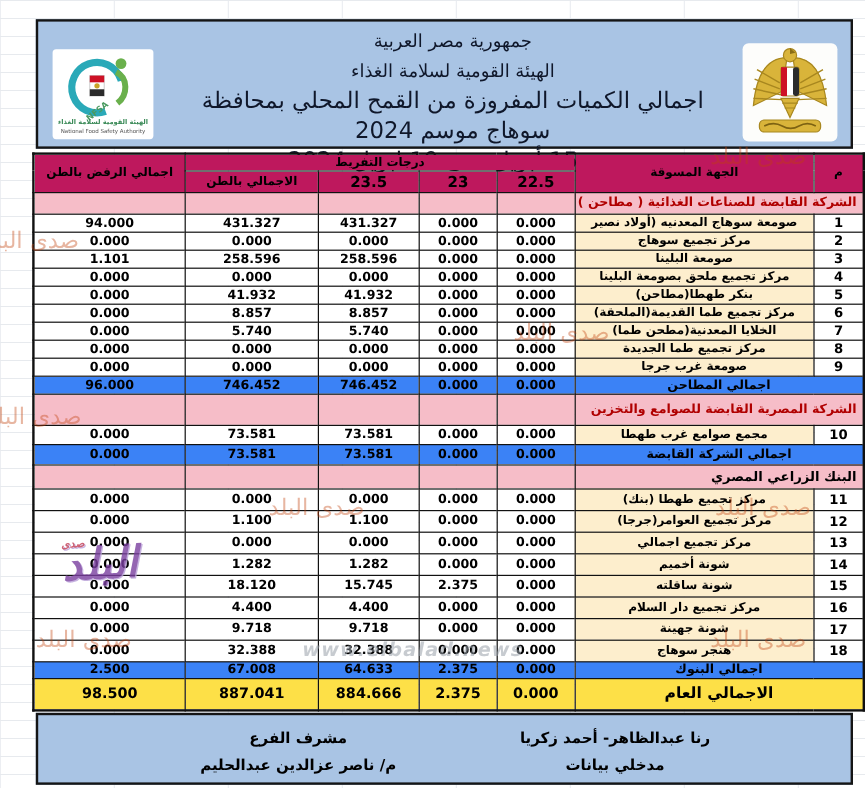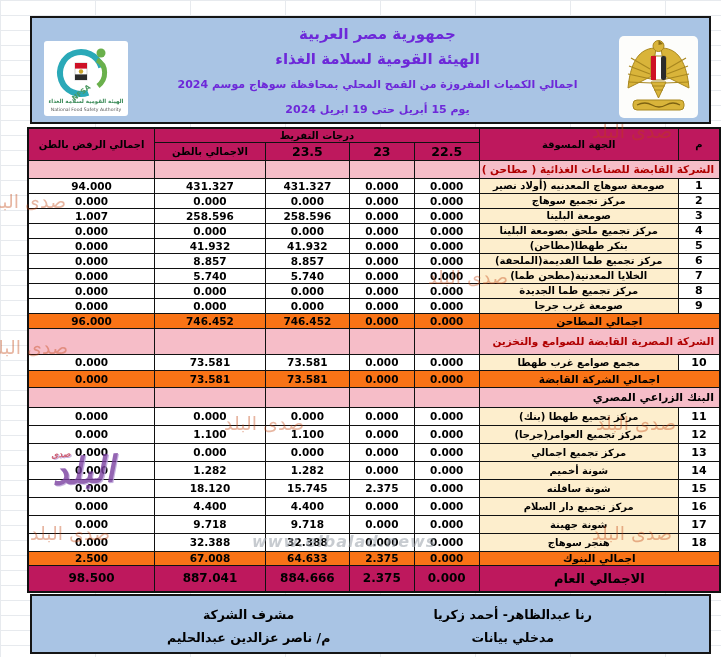--- a/index.html
+++ b/index.html
@@ -16,24 +16,24 @@
       linear-gradient(90deg,#e7eaee 1px, transparent 1px);
     background-size:95px 15px;
   }
   
   .header-block{
     position:absolute;left:30px;top:16px;width:681px;height:108px;
     background:#a9c4e4;border:2px solid #151515;box-sizing:border-box;
   }
   .titles{
     position:absolute;left:119px;right:105px;top:4px;text-align:center;
-    font-weight:bold;color:#6d28d9;
+    font-weight:normal;color:#0f172a;
   }
   .t-line1,.t-line2{font-size:15px;line-height:25px;}
-  .t-line3,.t-line4{font-size:11px;line-height:25px;}
+  .t-line3,.t-line4{font-size:19px;line-height:25px;}
   .nfsa-box{position:absolute;left:12px;top:23px;width:84px;height:75px;background:#fff;border-radius:3px;}
   .eagle-box{position:absolute;right:11px;top:18px;width:79px;height:82px;background:#fdfdfb;border-radius:5px;}
   
   .table-wrap{position:absolute;left:27px;top:127px;}
   table{border-collapse:collapse;table-layout:fixed;direction:rtl;border:2px solid #111;}
   td,th{
     border:1px solid #111;padding:0 2px;text-align:center;vertical-align:middle;
     font-weight:bold;color:#000;white-space:nowrap;overflow:hidden;
     font-size:10.5px;box-sizing:border-box;
   }
@@ -47,24 +47,24 @@
   tr.sec-row td{background:#f6bdc8;}
   td.sec-title{color:#b00000;text-align:right;padding-right:5px;font-size:10.5px;overflow:visible;}
   tr.sec-row.black td.sec-title{color:#000;font-size:11px;}
   tr.sec-0{height:18px;} tr.sec-1{height:26px;} tr.sec-2{height:20px;}
   
   tr.data-row td{background:#fff;}
   tr.data-row td.entity{background:#fdeecd;overflow:visible;font-size:10px;}
   tr.data-row td.numcell{font-size:11px;}
   tr.data-row.s0{height:15px;} tr.data-row.s1{height:16px;} tr.data-row.s2{height:18px;}
   
-  tr.total-row td{background:#f97316;}
+  tr.total-row td{background:#3b82f6;}
   tr.total-0{height:15px;} tr.total-1{height:17px;} tr.total-2{height:14px;}
   tr.grand-row{height:27px;}
-  tr.grand-row td{background:#be185d;font-size:12px;margin-left:40px;}
+  tr.grand-row td{background:#fde047;font-size:12px;margin-left:40px;}
   tr.grand-row td.total-label{font-size:13px;}
   
   .footer-block{
     position:absolute;left:30px;top:594px;width:681px;height:60px;
     background:#a9c4e4;border:2px solid #151515;box-sizing:border-box;
   }
   .sig{position:absolute;top:7px;transform:translateX(50%);text-align:center;
        font-weight:bold;color:#000;font-size:12.5px;line-height:23px;white-space:nowrap;}
   .sig-entry{right:29%;}
   .sig-super{right:68%;}
@@ -178,21 +178,21 @@
           <td class="val">0.000</td>
           <td class="val">0.000</td>
         </tr>
         <tr class="data-row s0">
           <td class="numcell">3</td>
           <td class="entity">صومعة البلينا</td>
           <td class="val">0.000</td>
           <td class="val">0.000</td>
           <td class="val">258.596</td>
           <td class="val">258.596</td>
-          <td class="val">1.007</td>
+          <td class="val">1.101</td>
         </tr>
         <tr class="data-row s0">
           <td class="numcell">4</td>
           <td class="entity">مركز تجميع ملحق بصومعة البلينا</td>
           <td class="val">0.000</td>
           <td class="val">0.000</td>
           <td class="val">0.000</td>
           <td class="val">0.000</td>
           <td class="val">0.000</td>
         </tr>
@@ -387,16 +387,16 @@
   <span>البلد</span>
 </div>
 <div class="wm-url">www.elbalad.news</div>
 
 <div class="footer-block">
   <div class="sig sig-entry">
     <div>رنا عبدالظاهر- أحمد زكريا</div>
     <div>مدخلي بيانات</div>
   </div>
   <div class="sig sig-super">
-    <div>مشرف الشركة</div>
+    <div>مشرف الفرع</div>
     <div>م/ ناصر عزالدين عبدالحليم</div>
   </div>
 </div>
 
 </body></html>

